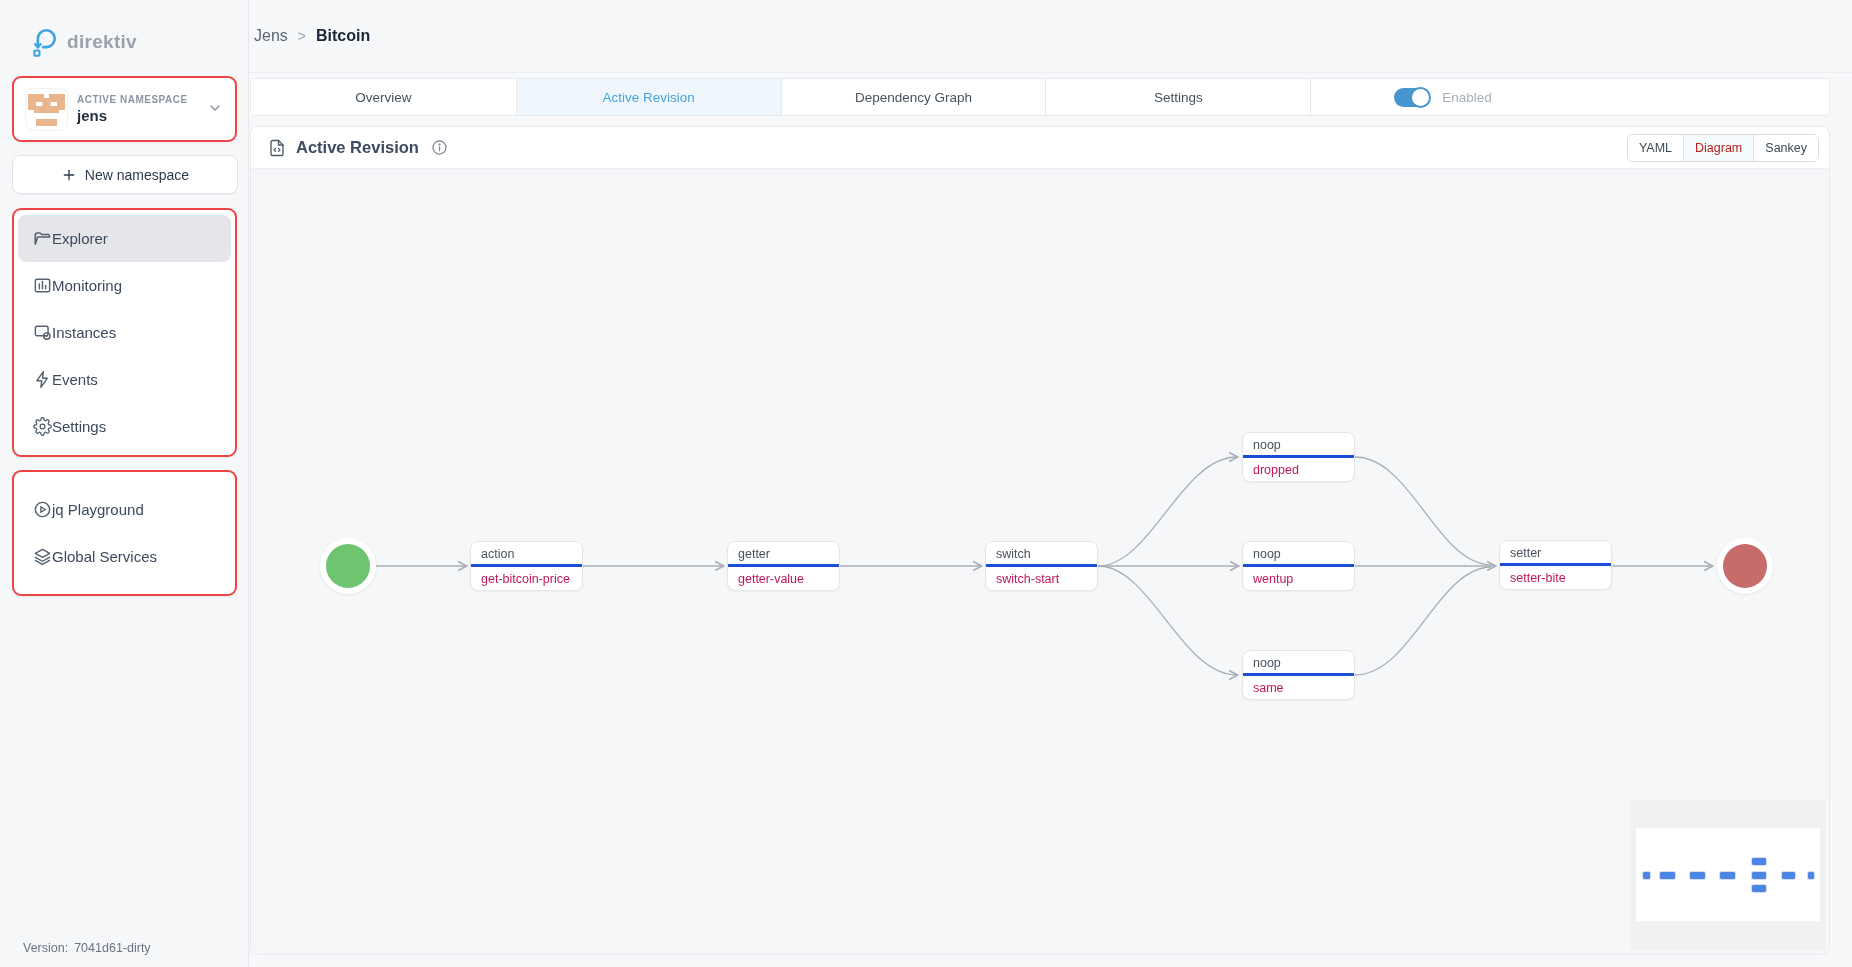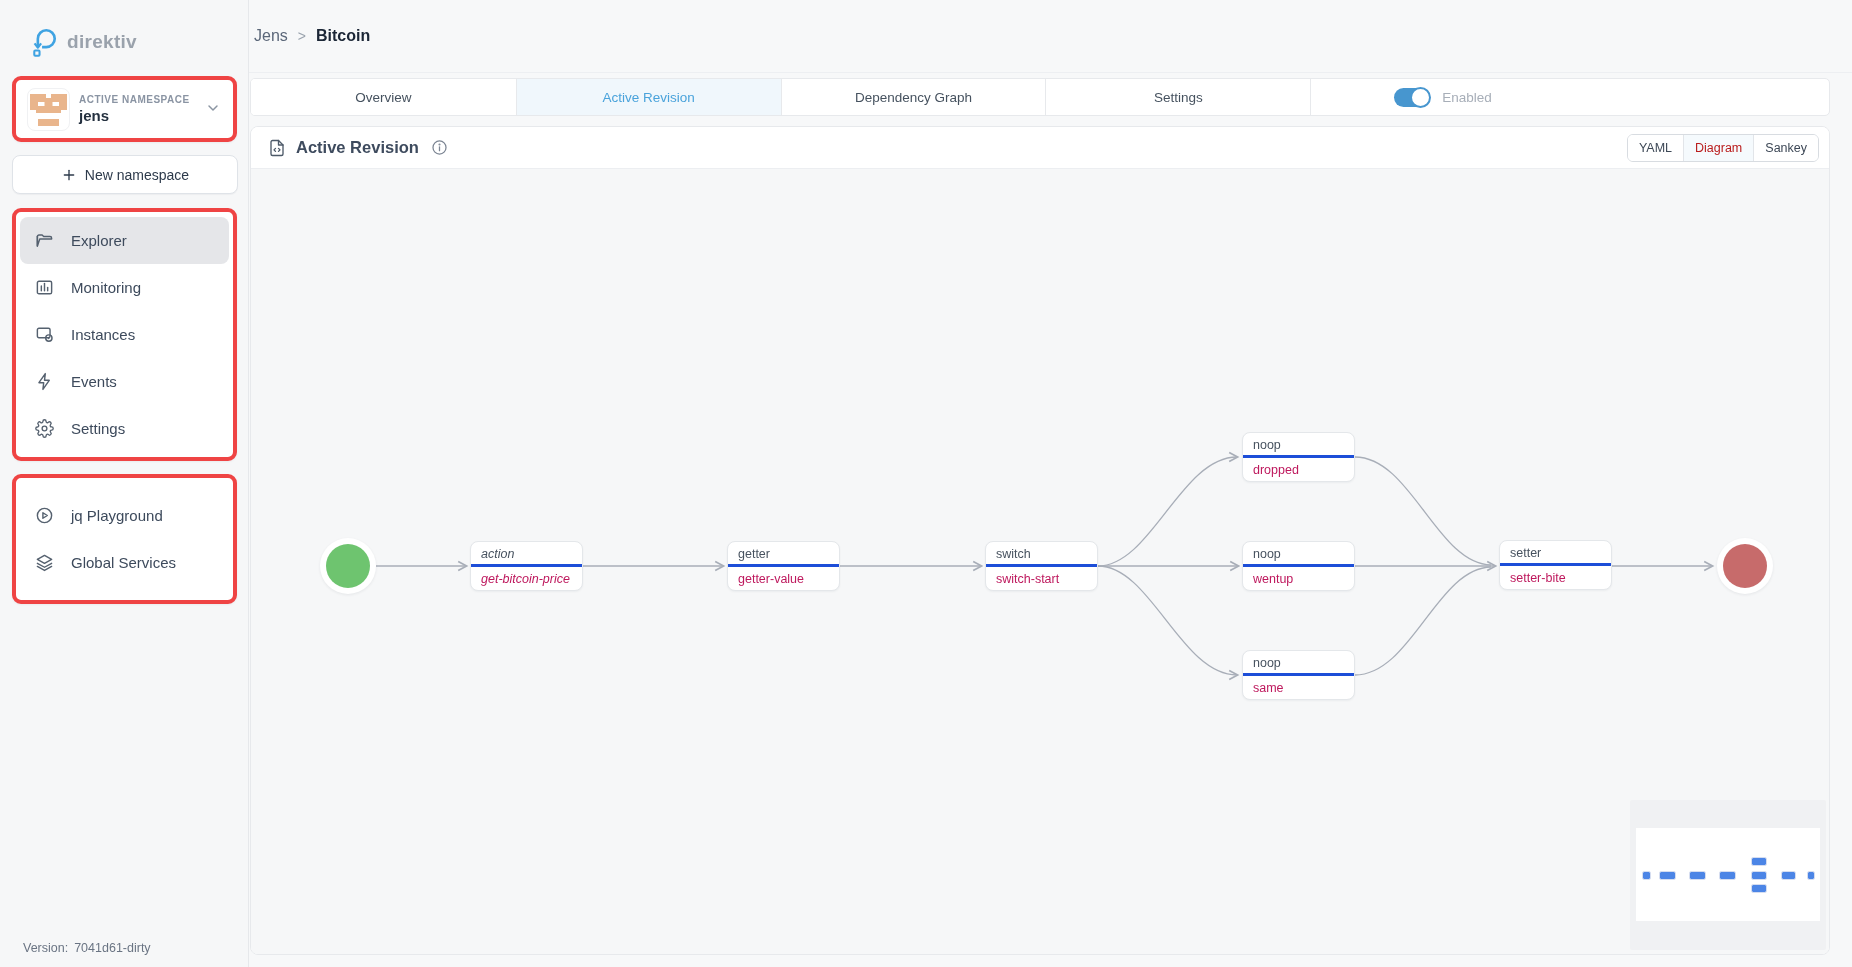--- a/index.html
+++ b/index.html
@@ -11,39 +11,39 @@
   .app { position:relative; width:1593px; height:967px; }
 
   
   .sidebar {
     position:absolute; left:0; top:0; width:249px; height:967px;
     background:#f6f7f8; border-right:1px solid #e6e8eb;
   }
   .logo-row { display:flex; align-items:center; gap:9px; padding:22px 0 0 28px; height:62px; }
   .logo-text { font-size:19px; font-weight:700; color:#9aa2ac; letter-spacing:.3px; }
   .card {
-    background:#fff; border:4px solid #ef4444; border-radius:9px;
+    background:#fff; border:2px solid #ef4444; border-radius:9px;
     box-shadow:0 1px 2px rgba(25,35,50,.05); margin:0 11px 0 12px;
   }
   .ns-card { margin-top:14px; height:66px; display:flex; align-items:center; padding:0 12px 0 11px; }
   .ns-avatar { width:43px; height:43px; border-radius:8px; background:#fff; border:1px solid #f0f1f3; flex:0 0 auto; }
   .ns-texts { flex:1; margin-left:9px; min-width:0; }
   .ns-label { font-size:10px; font-weight:700; letter-spacing:.5px; color:#8a94a3; }
   .ns-value { font-size:15px; font-weight:700; color:#24303f; margin-top:2px; }
   .ns-chevron { color:#8b95a2; flex:0 0 auto; }
   .new-ns-btn {
     margin:13px 11px 0 12px; height:39px; width:226px;
     background:#fff; border:1px solid #dfe3e8; border-radius:8px;
     display:flex; align-items:center; justify-content:center; gap:8px;
     font-size:14px; color:#2d3a4b; cursor:pointer; box-shadow:0 1px 1px rgba(25,35,50,.04);
   }
   .nav-card { margin-top:14px; padding:5px 4px; }
   .nav-card2 { margin-top:13px; padding:14px 4px; }
   .nav-item {
-    height:47px; display:flex; align-items:center; gap:17px;
+    height:47px; display:flex; align-items:center; 
     padding:0 0 0 15px; border-radius:8px; cursor:pointer; color:#3d4a5c;
   }
   .nav-item.active { background:#e5e6e9; }
   .nav-icon { width:19px; height:19px; color:#55616f; display:flex; align-items:center; }
   .nav-icon svg { width:19px; height:19px; }
   .nav-label { font-size:15px; }
   .version-row {
     position:absolute; left:23px; bottom:12px; font-size:12.5px; color:#6a7483;
   }
   .version-row .vlabel { margin-right:6px; }
@@ -337,21 +337,21 @@
           <path d="M1104 397 L1244 397" marker-end="url(#arrow)"></path>
           <path d="M1104 506 C 1160 506 1186 399 1240 398"></path>
           <path d="M1361 397 L1461 397" marker-end="url(#arrow)"></path>
         </g>
       </svg>
 
       <div class="endpoint" style="left:69px; top:369px;">
         <span class="dot" style="background:#6ec46f"></span>
       </div>
 
-      <div class="flow-node" style="left:219px; top:372px;font-style:italic;">
+      <div class="flow-node" style="left:219px; top:372px;">
         <div class="nt">action</div>
         <div class="nn">get-bitcoin-price</div>
       </div>
       <div class="flow-node" style="left:476px; top:372px;">
         <div class="nt">getter</div>
         <div class="nn">getter-value</div>
       </div>
       <div class="flow-node" style="left:734px; top:372px;">
         <div class="nt">switch</div>
         <div class="nn">switch-start</div>

